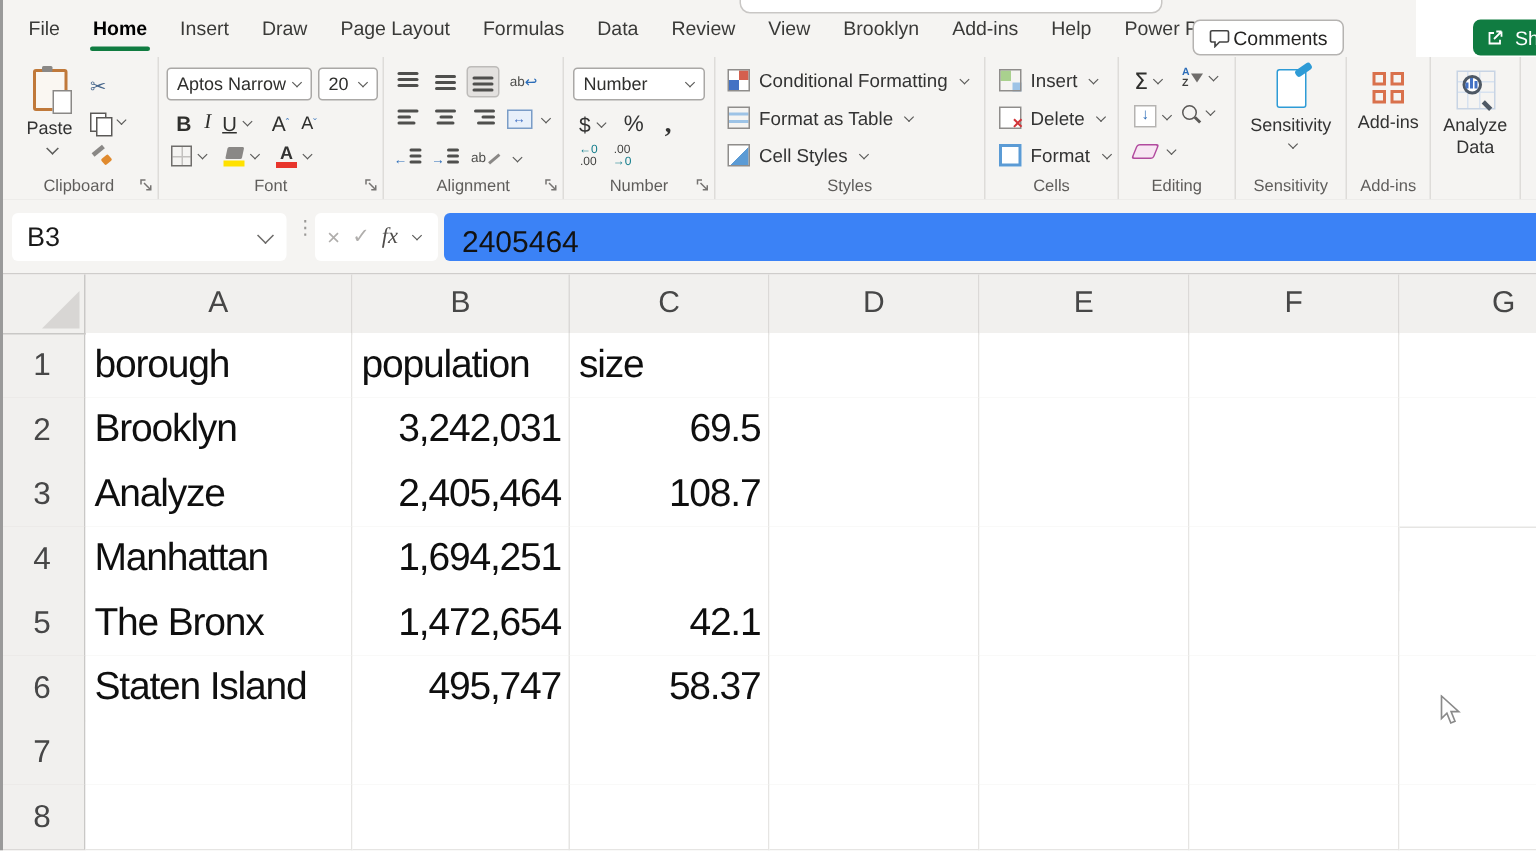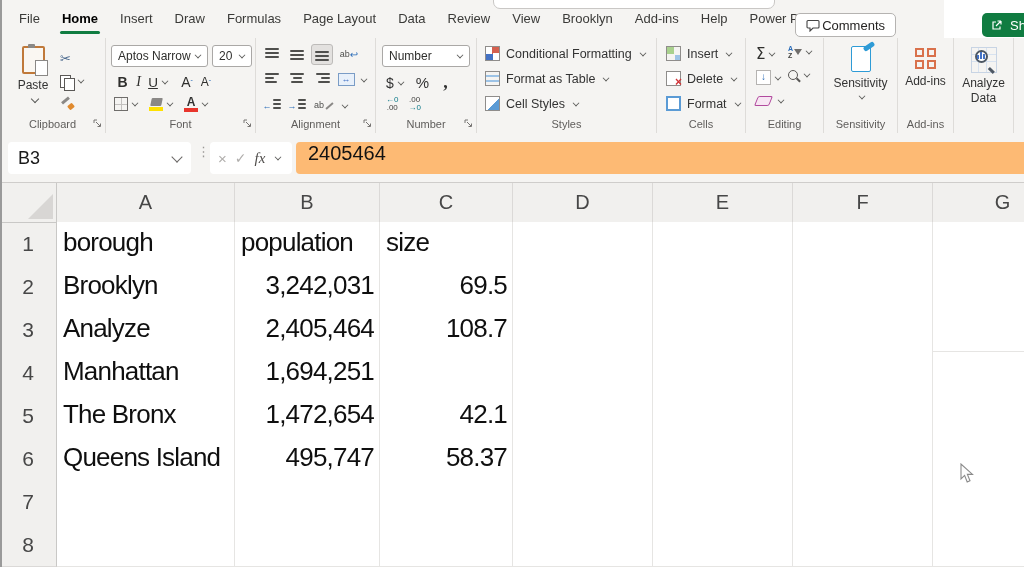--- a/index.html
+++ b/index.html
@@ -100,22 +100,22 @@
   
   #formulabar{position:absolute;left:0;top:133px;width:1024px;height:50px;background:#f5f4f2;border-bottom:1px solid #cfcdcb;box-sizing:border-box}
   #namebox{position:absolute;left:8px;top:9px;width:183px;height:32px;background:#fff;border-radius:4px;
      display:flex;align-items:center;justify-content:space-between;padding:0 10px;box-sizing:border-box;font-size:18px;color:#1a1a1a}
   #fb-dots{position:absolute;left:197px;top:16px;color:#9a9896;font-size:13px;letter-spacing:0;line-height:6px}
   #fxbox{position:absolute;left:210px;top:9px;width:82px;height:32px;background:#fff;border-radius:4px;
      display:flex;align-items:center;gap:8px;padding:0 8px;box-sizing:border-box}
   #fxbox .x{color:#b0aeac;font-size:15px}
   #fxbox .ck{color:#b0aeac;font-size:14px;font-family:"DejaVu Sans",sans-serif}
   #fxbox .fx{font-family:"Liberation Serif",serif;font-style:italic;font-size:15px;color:#4f4d4b}
-  #fb-input{position:absolute;left:296px;top:9px;width:728px;height:32px;background:#fdba74;border-radius:4px 0 0 4px;
-     display:flex;align-items:flex-start;padding-left:12px;box-sizing:border-box;font-size:20px;color:#121212}
+  #fb-input{position:absolute;left:296px;top:9px;width:728px;height:32px;background:#3b82f6;border-radius:4px 0 0 4px;
+     display:flex;align-items:flex-end;padding-left:12px;box-sizing:border-box;font-size:20px;color:#121212}
   .nb-chev{width:7px;height:7px;border-right:1.5px solid #6a6866;border-bottom:1.5px solid #6a6866;transform:rotate(45deg);margin-bottom:3px}
   
   #sheet{position:absolute;left:0;top:183px;width:1073px}
   .grow{display:grid;grid-template-columns:57px 178px 145px 133px 140px 140px 140px 140px}
   .hrow{height:39px}
   .drow{height:43px}
   .ch{background:#f1f0ee;border-right:1px solid #dbd9d7;border-bottom:1px solid #c9c8c6;text-align:center;
       line-height:39px;font-size:20px;color:#474747;box-sizing:border-box}
   #corner{position:relative;background:#f1f0ee;border-right:1px solid #c9c8c6;border-bottom:1px solid #c9c8c6;box-sizing:border-box}
   #corner .tri{position:absolute;right:3px;bottom:3px;width:0;height:0;border-bottom:25px solid #d8d6d4;border-left:25px solid transparent}
@@ -132,22 +132,22 @@
 
 <div id="win-left-edge"></div>
 
 <div id="menubar">
   <div id="search-remnant"></div>
   <div id="tabs">
     <div class="tab">File</div>
     <div class="tab active">Home</div>
     <div class="tab">Insert</div>
     <div class="tab">Draw</div>
+    <div class="tab">Page Layout</div>
     <div class="tab">Formulas</div>
-    <div class="tab">Page Layout</div>
     <div class="tab">Data</div>
     <div class="tab">Review</div>
     <div class="tab">View</div>
     <div class="tab">Brooklyn</div>
     <div class="tab">Add-ins</div>
     <div class="tab">Help</div>
     <div class="tab">Power Pivot</div>
     <div class="tab">xlwings</div>
   </div>
   <div id="comments-btn">
@@ -525,21 +525,21 @@
     <div class="cell num">1,472,654</div>
     <div class="cell num">42.1</div>
     <div class="cell"></div>
     <div class="cell"></div>
     <div class="cell"></div>
     <div class="cell"></div>
   </div>
 
   <div class="grow drow">
     <div class="rh">6</div>
-    <div class="cell">Queens Island</div>
+    <div class="cell">Staten Island</div>
     <div class="cell num">495,747</div>
     <div class="cell num">58.37</div>
     <div class="cell"></div>
     <div class="cell"></div>
     <div class="cell"></div>
     <div class="cell"></div>
   </div>
 
   <div class="grow drow">
     <div class="rh">7</div>

